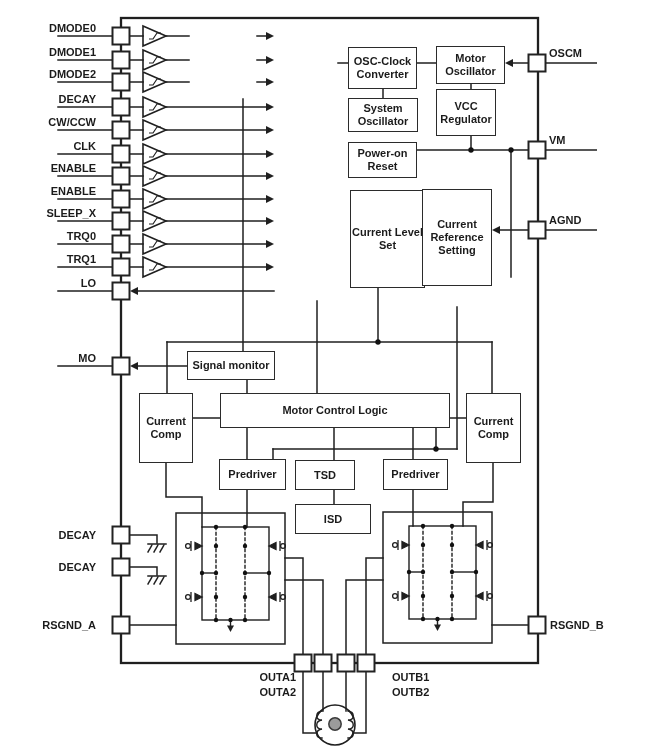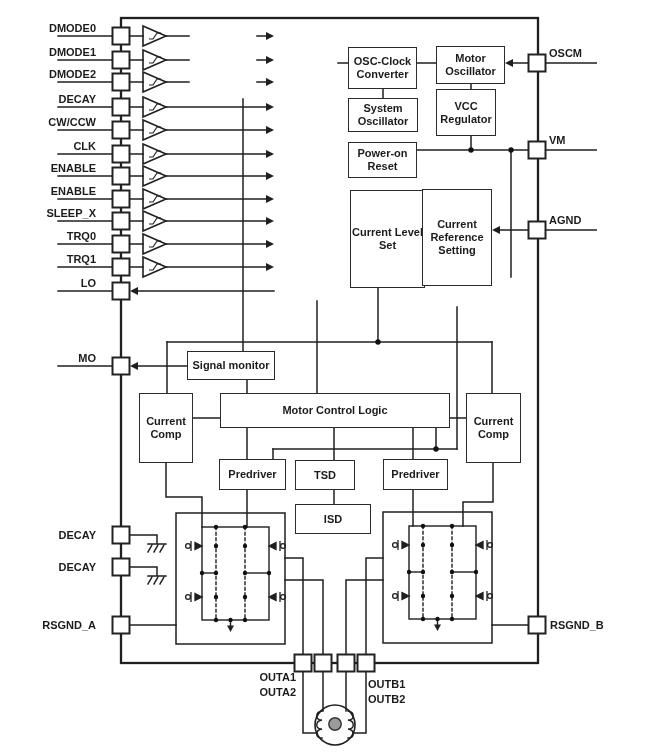--- a/index.html
+++ b/index.html
@@ -6,21 +6,21 @@
   #stage{position:relative;width:668px;height:756px;background:#fff;overflow:hidden;
          font-family:"Liberation Sans","DejaVu Sans",sans-serif;}
   svg{position:absolute;left:0;top:0;}
   .blk{position:absolute;box-sizing:border-box;border:1.8px solid #2b2b2b;background:#fff;
        display:flex;align-items:center;justify-content:center;text-align:center;
        font-weight:bold;font-size:11px;line-height:13px;color:#1b1b1b;z-index:3;padding:1px;}
   .pin{position:absolute;font-weight:bold;font-size:11px;line-height:13px;color:#1b1b1b;z-index:4;white-space:nowrap;}
   .pin.l{right:572px;text-align:left;}
   .pin.r{left:549px;text-align:center;}
   .pin.bl{right:372px;text-align:right;}
-  .pin.br{left:368px;text-align:center;margin-top:7px;}
+  .pin.br{left:392px;text-align:center;}
 </style>
 </head>
 <body>
 
 <div id="stage">
 
 <svg width="668" height="756" viewBox="0 0 668 756">
   <g stroke="#1f1f1f" stroke-width="1.5" fill="none" stroke-linecap="square">
 
     <rect x="121" y="18" width="417" height="645" stroke-width="2.3"></rect>

